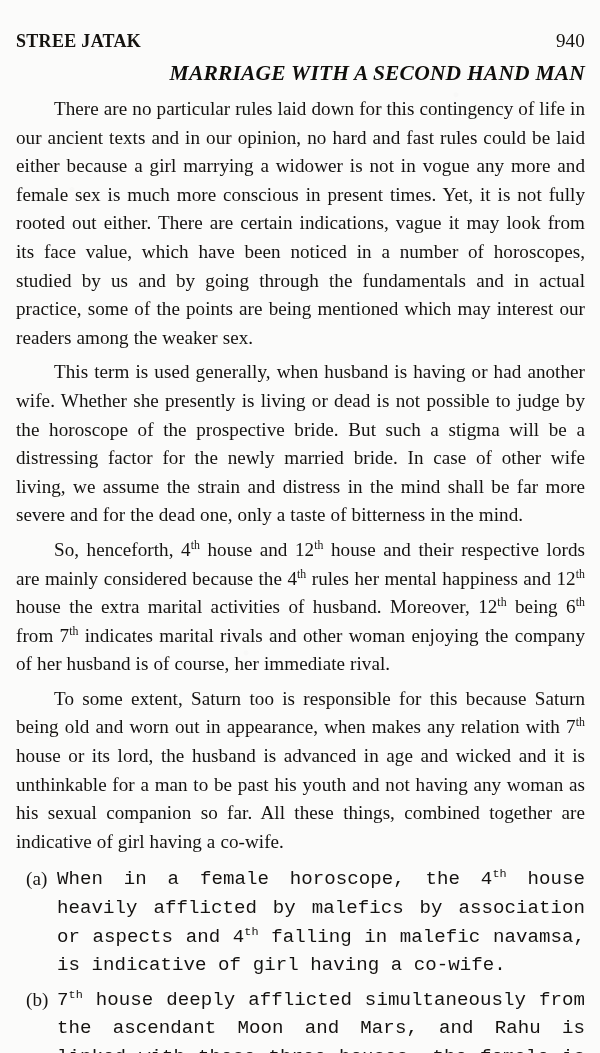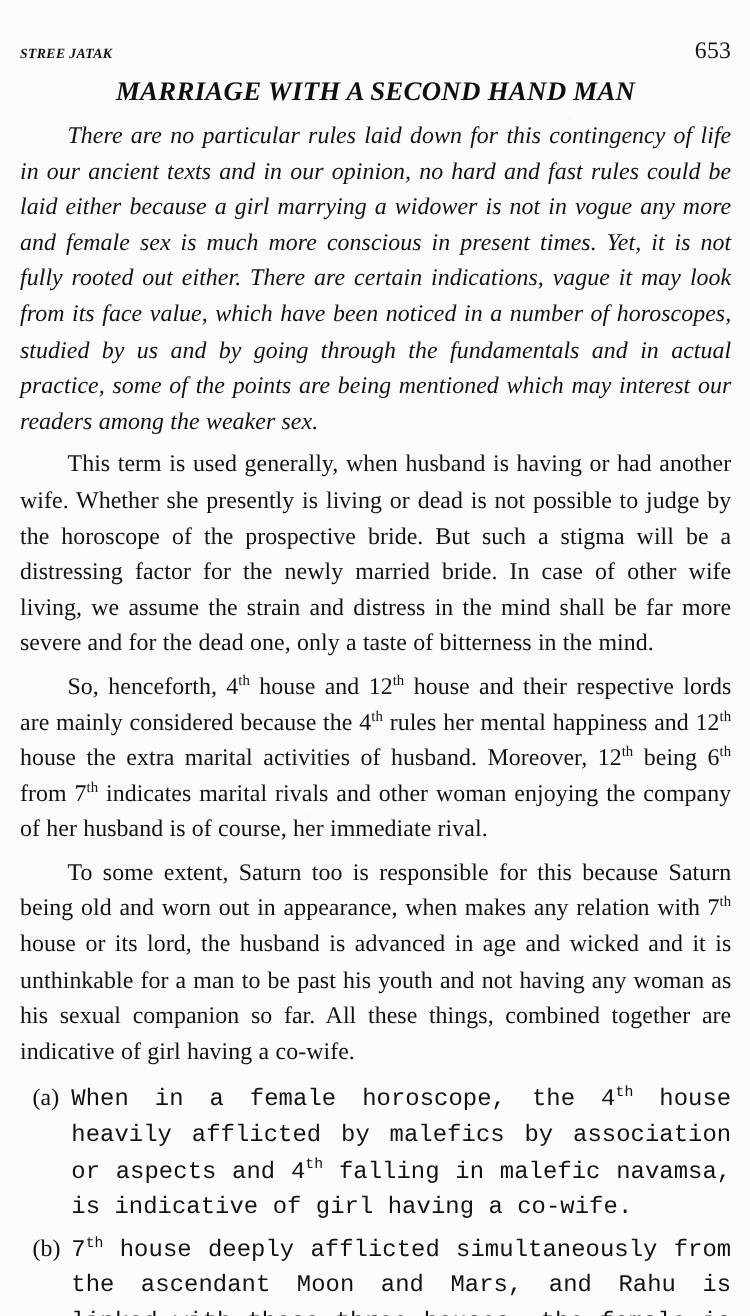--- a/index.html
+++ b/index.html
@@ -35,38 +35,37 @@
 
   
   .runhead {
     display: flex;
     align-items: baseline;
     justify-content: space-between;
     padding-top: 30px;
     height: 22px;
   }
   .runhead-title {
-    font-size: 11px;
+    font-size: 18px;
     font-weight: 600;
     letter-spacing: 0.3px;
     color: #15130f;
     font-variant: small-caps;
     text-transform: uppercase;
     transform: scaleY(1.02);
-    font-style: italic;
   }
   .runhead-folio {
     font-size: 19px;
     color: #15130f;
     letter-spacing: 0.2px;
   }
 
   
   .chapter-title {
-    text-align: center;
+    text-align: right;
     font-weight: bold;
     font-style: italic;
     font-size: 21.5px;
     letter-spacing: 0.2px;
     color: #100f0c;
     margin-top: 9px;
     margin-bottom: 2px;
     white-space: nowrap;
   }
 
@@ -76,21 +75,21 @@
     line-height: 28.6px;
     text-align: justify;
     text-justify: inter-word;
     color: #141210;
     margin: 0;
     text-indent: 38px;
     padding-top: 6px;
     letter-spacing: 0.05px;
     word-spacing: 0.2px;
   }
-  .para.first { padding-top: 7px; font-style: italic; }
+  .para.first { padding-top: 7px; }
 
   
   .list {
     margin: 0;
     padding: 0;
     list-style: none;
     padding-top: 9px;
   }
   .list-item {
     position: relative;
@@ -122,21 +121,21 @@
   .content { text-rendering: optimizeLegibility; }
 </style>
 </head>
 <body>
 
 <div class="page">
   <div class="content">
 
     <div class="runhead">
       <span class="runhead-title">STREE JATAK</span>
-      <span class="runhead-folio">653</span>
+      <span class="runhead-folio">940</span>
     </div>
 
     <h1 class="chapter-title">MARRIAGE WITH A SECOND HAND MAN</h1>
 
     <p class="para first">There are no particular rules laid down for this contingency of life in our ancient texts and in our opinion, no hard and fast rules could be laid either because a girl marrying a widower is not in vogue any more and female sex is much more conscious in present times. Yet, it is not fully rooted out either. There are certain indications, vague it may look from its face value, which have been noticed in a number of horoscopes, studied by us and by going through the fundamentals and in actual practice, some of the points are being mentioned which may interest our readers among the weaker sex.</p>
     <p class="para">This term is used generally, when husband is having or had another wife. Whether she presently is living or dead is not possible to judge by the horoscope of the prospective bride. But  such a stigma will be a distressing factor for the newly married bride. In case of other wife living, we assume the strain and distress in the mind shall be far more severe and for the dead one, only a taste of bitterness in the mind.</p>
     <p class="para">So, henceforth, 4<sup>th</sup> house and 12<sup>th</sup> house and their respective lords are mainly considered because the 4<sup>th</sup> rules her mental happiness and 12<sup>th</sup> house the extra marital activities of husband. Moreover, 12<sup>th</sup> being 6<sup>th</sup> from 7<sup>th</sup> indicates marital rivals and other woman enjoying the company of her husband is of course, her immediate rival.</p>
     <p class="para">To some extent, Saturn too is responsible for this because Saturn being old and worn out in appearance, when makes any relation with 7<sup>th</sup> house or its lord, the husband is advanced in age and wicked and it is unthinkable for a man to be past his youth and not having any woman as his sexual companion so far. All these things, combined together are indicative of girl having a co-wife.</p>
 
     <ul class="list">

